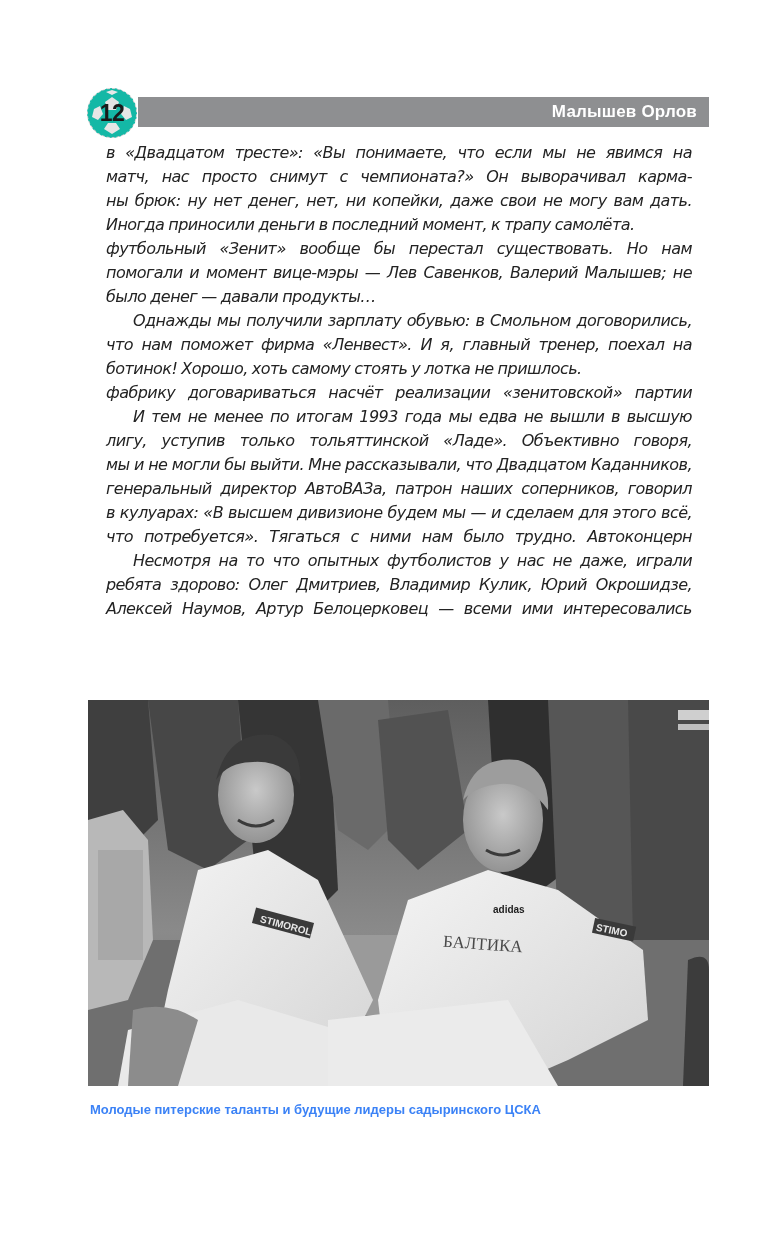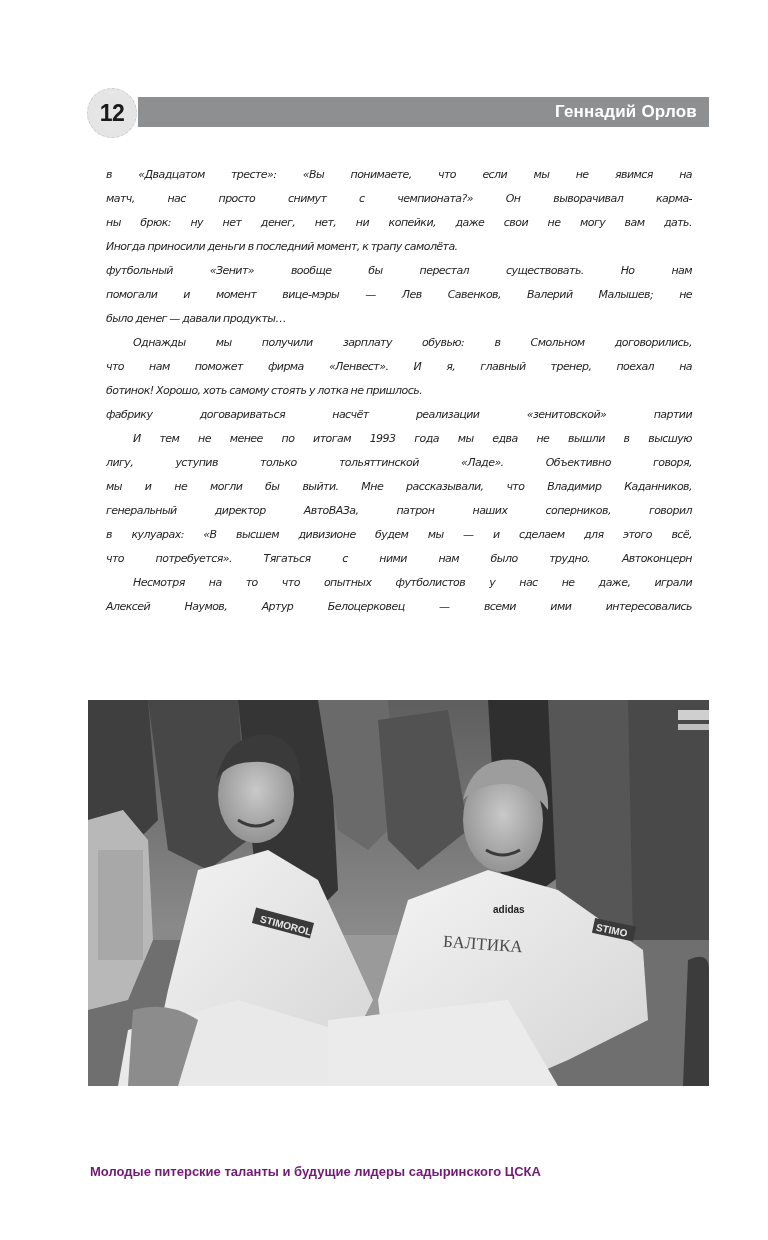--- a/index.html
+++ b/index.html
@@ -43,21 +43,21 @@
       color: #ffffff;
       letter-spacing: 0.2px;
     }
     .page-ball {
       position: absolute;
       left: 87px;
       top: 88px;
       width: 50px;
       height: 50px;
       border-radius: 50%;
-      background: #e5e5e5;
+      background: #14b8a6;
       border: 1px dashed #c9c9c9;
       box-sizing: border-box;
       overflow: hidden;
     }
     .page-ball svg {
       position: absolute;
       left: 0;
       top: 0;
       width: 48px;
       height: 48px;
@@ -74,26 +74,26 @@
       font-weight: bold;
       font-size: 23px;
       color: #1a1a1a;
       letter-spacing: -0.5px;
     }
 
     
     .body-text {
       position: absolute;
       left: 106px;
-      top: 163px;
+      top: 141px;
       width: 586px;
       font-family: "DejaVu Sans", sans-serif;
       font-style: italic;
       font-weight: 300;
-      font-size: 11px;
+      font-size: 16px;
       line-height: 24px;
       color: #232323;
     }
     .body-text .line {
       display: block;
       height: 24px;
       white-space: nowrap;
       text-align: justify;
       text-align-last: justify;
       letter-spacing: -0.55px;
@@ -119,27 +119,27 @@
     .photo svg {
       display: block;
       width: 621px;
       height: 386px;
     }
 
     
     .caption {
       position: absolute;
       left: 90px;
-      top: 1164px;
+      top: 1102px;
       width: 620px;
       font-family: "Liberation Sans", sans-serif;
       font-weight: bold;
       font-size: 13px;
       line-height: 16px;
-      color: #701a75;
+      color: #3b82f6;
     }
     .caption .cap-line {
       display: block;
       white-space: nowrap;
     }
   </style>
 </head>
 <body>
 
 <div class="page-header">
@@ -147,43 +147,44 @@
     <svg viewBox="0 0 48 48">
       <polygon points="24,8 31,13 28,21 20,21 17,13" fill="#e4e4e4"></polygon>
       <polygon points="6,20 12,17 15,25 10,31 4,28" fill="#e6e6e6"></polygon>
       <polygon points="42,20 36,17 33,25 38,31 44,28" fill="#e6e6e6"></polygon>
       <polygon points="16,40 20,34 28,34 32,40 24,45" fill="#e6e6e6"></polygon>
       <polygon points="24,1 30,3 24,6 18,3" fill="#e8e8e8"></polygon>
     </svg>
     <div class="page-number">12</div>
   </div>
   <div class="header-bar" style="background: rgb(142, 143, 145);">
-    <span class="header-title">Геннадий Орлов</span>
+    <span class="header-title">Малышев Орлов</span>
   </div>
 </div>
 
 <div class="body-text" id="body-text">
     <span class="line">в «Двадцатом тресте»: «Вы понимаете, что если мы не явимся на</span>
     <span class="line">матч, нас просто снимут с чемпионата?» Он выворачивал карма-</span>
     <span class="line">ны брюк: ну нет денег, нет, ни копейки, даже свои не могу вам дать.</span>
     <span class="line last">Иногда приносили деньги в последний момент, к трапу самолёта.</span>
     <span class="line">футбольный «Зенит» вообще бы перестал существовать. Но нам</span>
     <span class="line">помогали и момент вице-мэры — Лев Савенков, Валерий Малышев; не</span>
     <span class="line last">было денег — давали продукты…</span>
     <span class="line indent">Однажды мы получили зарплату обувью: в Смольном договорились,</span>
     <span class="line">что нам поможет фирма «Ленвест». И я, главный тренер, поехал на</span>
     <span class="line last">ботинок! Хорошо, хоть самому стоять у лотка не пришлось.</span>
     <span class="line">фабрику договариваться насчёт реализации «зенитовской» партии</span>
     <span class="line indent">И тем не менее по итогам 1993 года мы едва не вышли в высшую</span>
     <span class="line">лигу, уступив только тольяттинской «Ладе». Объективно говоря,</span>
-    <span class="line">мы и не могли бы выйти. Мне рассказывали, что Владимир Каданников,</span>
+    <span class="line">мы и не могли бы выйти. Мне рассказывали, что Двадцатом Каданников,</span>
     <span class="line">генеральный директор АвтоВАЗа, патрон наших соперников, говорил</span>
     <span class="line">в кулуарах: «В высшем дивизионе будем мы — и сделаем для этого всё,</span>
     <span class="line">что потребуется». Тягаться с ними нам было трудно. Автоконцерн</span>
     <span class="line indent">Несмотря на то что опытных футболистов у нас не даже, играли</span>
+    <span class="line">ребята здорово: Олег Дмитриев, Владимир Кулик, Юрий Окрошидзе,</span>
     <span class="line">Алексей Наумов, Артур Белоцерковец — всеми ими интересовались</span>
   </div>
 
 <div class="photo">
   <svg viewBox="0 0 621 386" preserveAspectRatio="none">
     <defs>
       <linearGradient id="wallGrad" x1="0" y1="0" x2="0" y2="1">
         <stop offset="0" stop-color="#5e5e5e"></stop>
         <stop offset="0.6" stop-color="#8a8a8a"></stop>
         <stop offset="1" stop-color="#6c6c6c"></stop>

